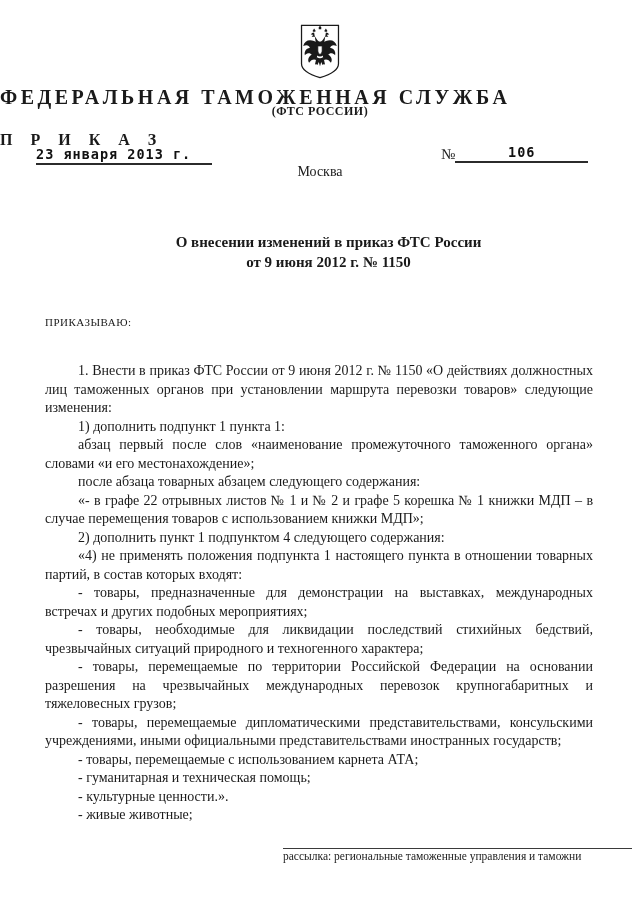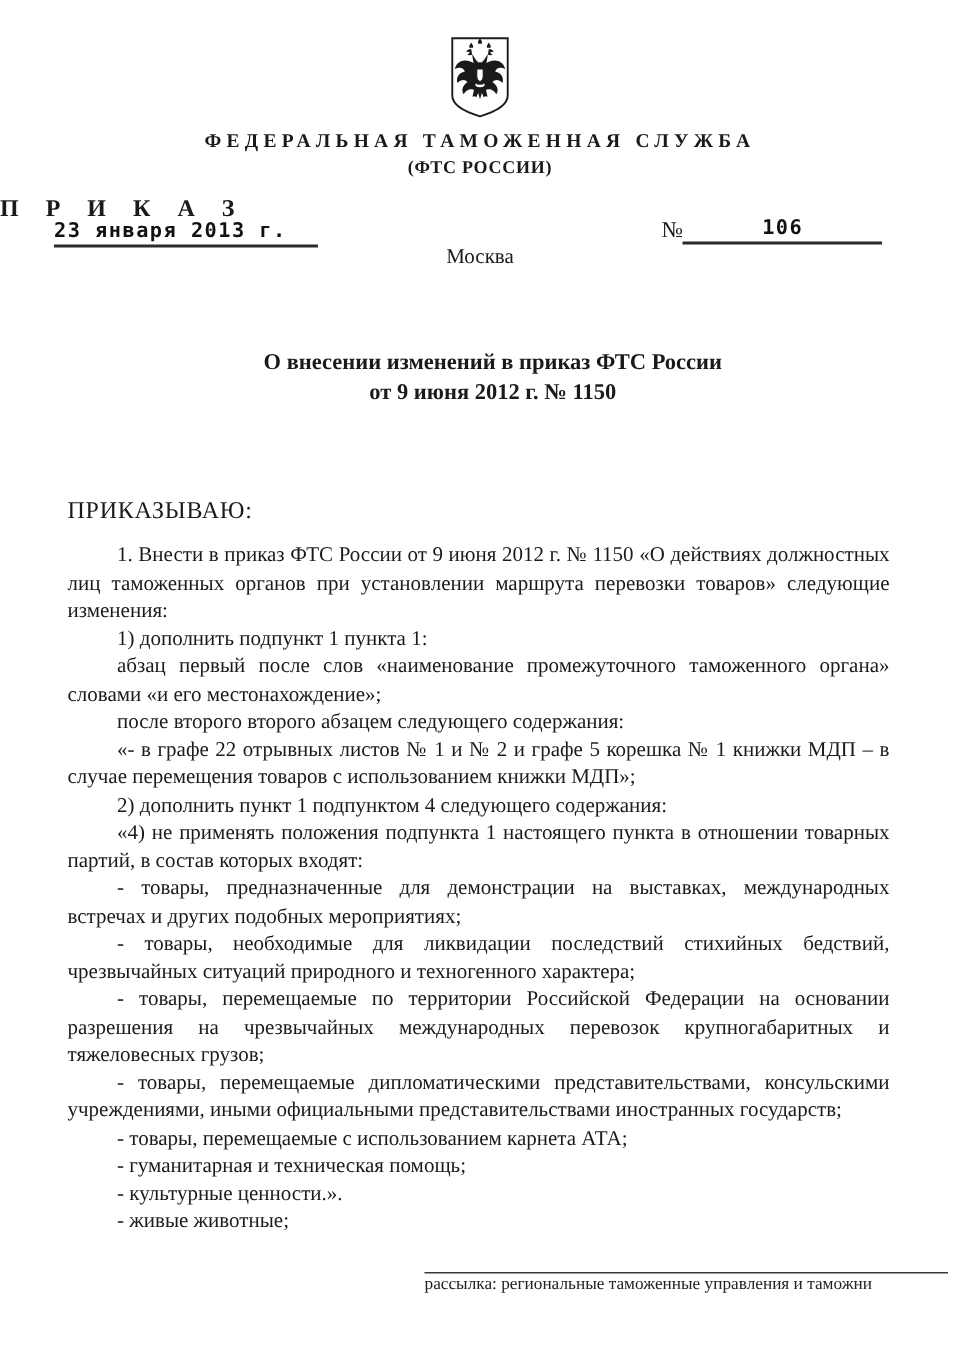--- a/index.html
+++ b/index.html
@@ -12,22 +12,22 @@
     color:#1a1a1a;
     overflow:hidden;
   }
   
   .emblem-wrap{
     position:absolute;top:24px;left:0;right:0;
     display:flex;justify-content:center;
   }
   .org-name{
     position:absolute;top:86px;left:0;right:0;
-    text-align:center;
-    font-weight:bold;font-size:13px;letter-spacing:3.5px;
+    text-align:left;
+    font-weight:bold;font-size:20px;letter-spacing:3.5px;
     white-space:nowrap;
   }
   .org-abbr{
     position:absolute;top:104px;left:0;right:0;
     text-align:center;
     font-weight:bold;font-size:12px;letter-spacing:.5px;
   }
   .doc-type{
     position:absolute;top:131px;left:0;right:0;
     text-align:left;
@@ -60,22 +60,22 @@
     position:absolute;top:164px;left:0;right:0;
     text-align:center;font-size:14px;
   }
   
   .title{
     position:absolute;top:233px;left:0;right:0;
     text-align:center;
     font-weight:bold;font-size:15px;line-height:19.5px;padding-left:17px;
   }
   .order-word{
-    position:absolute;top:332px;left:45px;
-    font-size:16px;letter-spacing:.5px;
+    position:absolute;top:316px;left:45px;
+    font-size:11px;letter-spacing:.5px;
   }
   
   .body-text{
     position:absolute;top:362px;left:45px;right:47px;
     font-size:14px;line-height:18.5px;
     text-align:justify;
   }
   .body-text p{
     margin:0;
     text-indent:33px;
@@ -131,21 +131,21 @@
     <div>О внесении изменений в приказ ФТС России</div>
     <div>от 9 июня 2012 г. № 1150</div>
   </div>
 
   <div class="order-word">ПРИКАЗЫВАЮ:</div>
 
   <div class="body-text">
     <p>1. Внести в приказ ФТС России от 9 июня 2012 г. № 1150 «О действиях должностных лиц таможенных органов при установлении маршрута перевозки товаров» следующие изменения:</p>
     <p>1) дополнить подпункт 1 пункта 1:</p>
     <p>абзац первый после слов «наименование промежуточного таможенного органа» словами «и его местонахождение»;</p>
-    <p>после второго второго абзацем следующего содержания:</p>
+    <p>после абзаца товарных абзацем следующего содержания:</p>
     <p>«- в графе 22 отрывных листов № 1 и № 2 и графе 5 корешка № 1 книжки МДП – в случае перемещения товаров с использованием книжки МДП»;</p>
     <p>2) дополнить пункт 1 подпунктом 4 следующего содержания:</p>
     <p>«4) не применять положения подпункта 1 настоящего пункта в отношении товарных партий, в состав которых входят:</p>
     <p>- товары, предназначенные для демонстрации на выставках, международных встречах и других подобных мероприятиях;</p>
     <p>- товары, необходимые для ликвидации последствий стихийных бедствий, чрезвычайных ситуаций природного и техногенного характера;</p>
     <p>- товары, перемещаемые по территории Российской Федерации на основании разрешения на чрезвычайных международных перевозок крупногабаритных и тяжеловесных грузов;</p>
     <p>- товары, перемещаемые дипломатическими представительствами, консульскими учреждениями, иными официальными представительствами иностранных государств;</p>
     <p>- товары, перемещаемые с использованием карнета АТА;</p>
     <p>- гуманитарная и техническая помощь;</p>
     <p>- культурные ценности.».</p>

